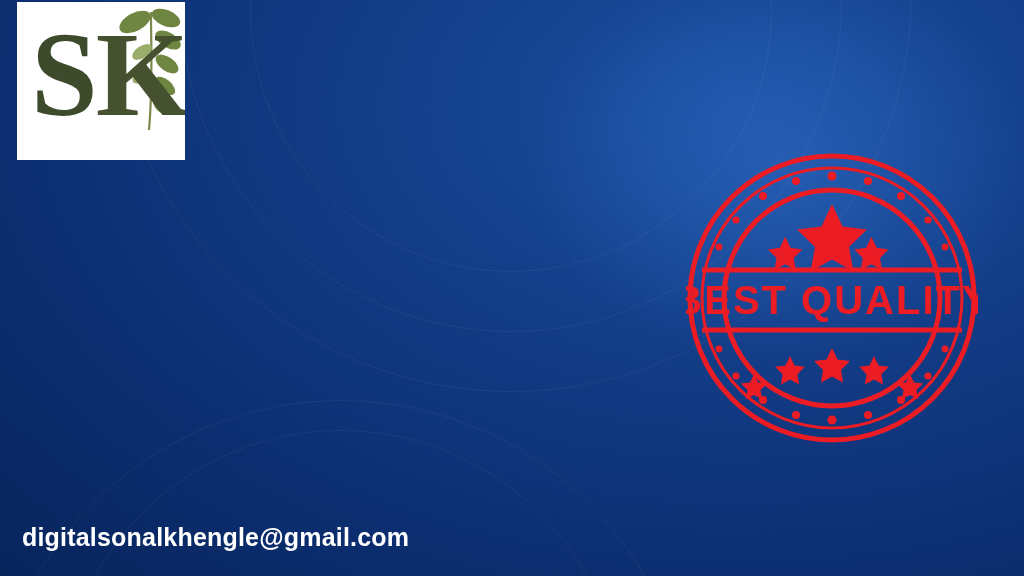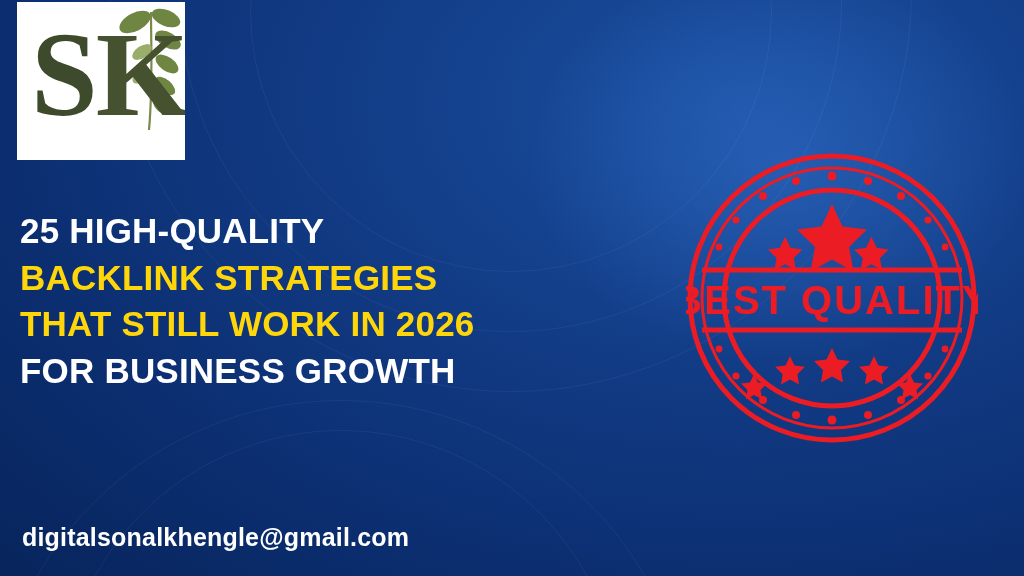--- a/index.html
+++ b/index.html
@@ -132,26 +132,20 @@
         </g>
         <g fill="#9bad6a">
           <ellipse cx="31" cy="46" rx="11" ry="6" transform="rotate(-34 31 46)"></ellipse>
           <ellipse cx="30" cy="70" rx="10" ry="5.5" transform="rotate(-38 30 70)"></ellipse>
         </g>
       </svg>
     </span>
     <div class="sk"><span>S</span><span class="k">K</span></div>
   </div>
 
-  <div id="headline">
-    <div class="line">25 HIGH-QUALITY</div>
-    <div class="line accent">BACKLINK STRATEGIES</div>
-    <div class="line accent">THAT STILL WORK IN 2026</div>
-    <div class="line">FOR BUSINESS GROWTH</div>
-  </div>
 
   <div id="stamp">
     <svg width="292" height="292" viewBox="0 0 292 292">
       <g fill="none" stroke="#ec1c24">
         <circle cx="146" cy="146" r="142" stroke-width="5"></circle>
         <circle cx="146" cy="146" r="130" stroke-width="3"></circle>
         <circle cx="146" cy="146" r="108" stroke-width="5"></circle>
       </g>
 
       <g stroke="#ec1c24" stroke-width="5">

